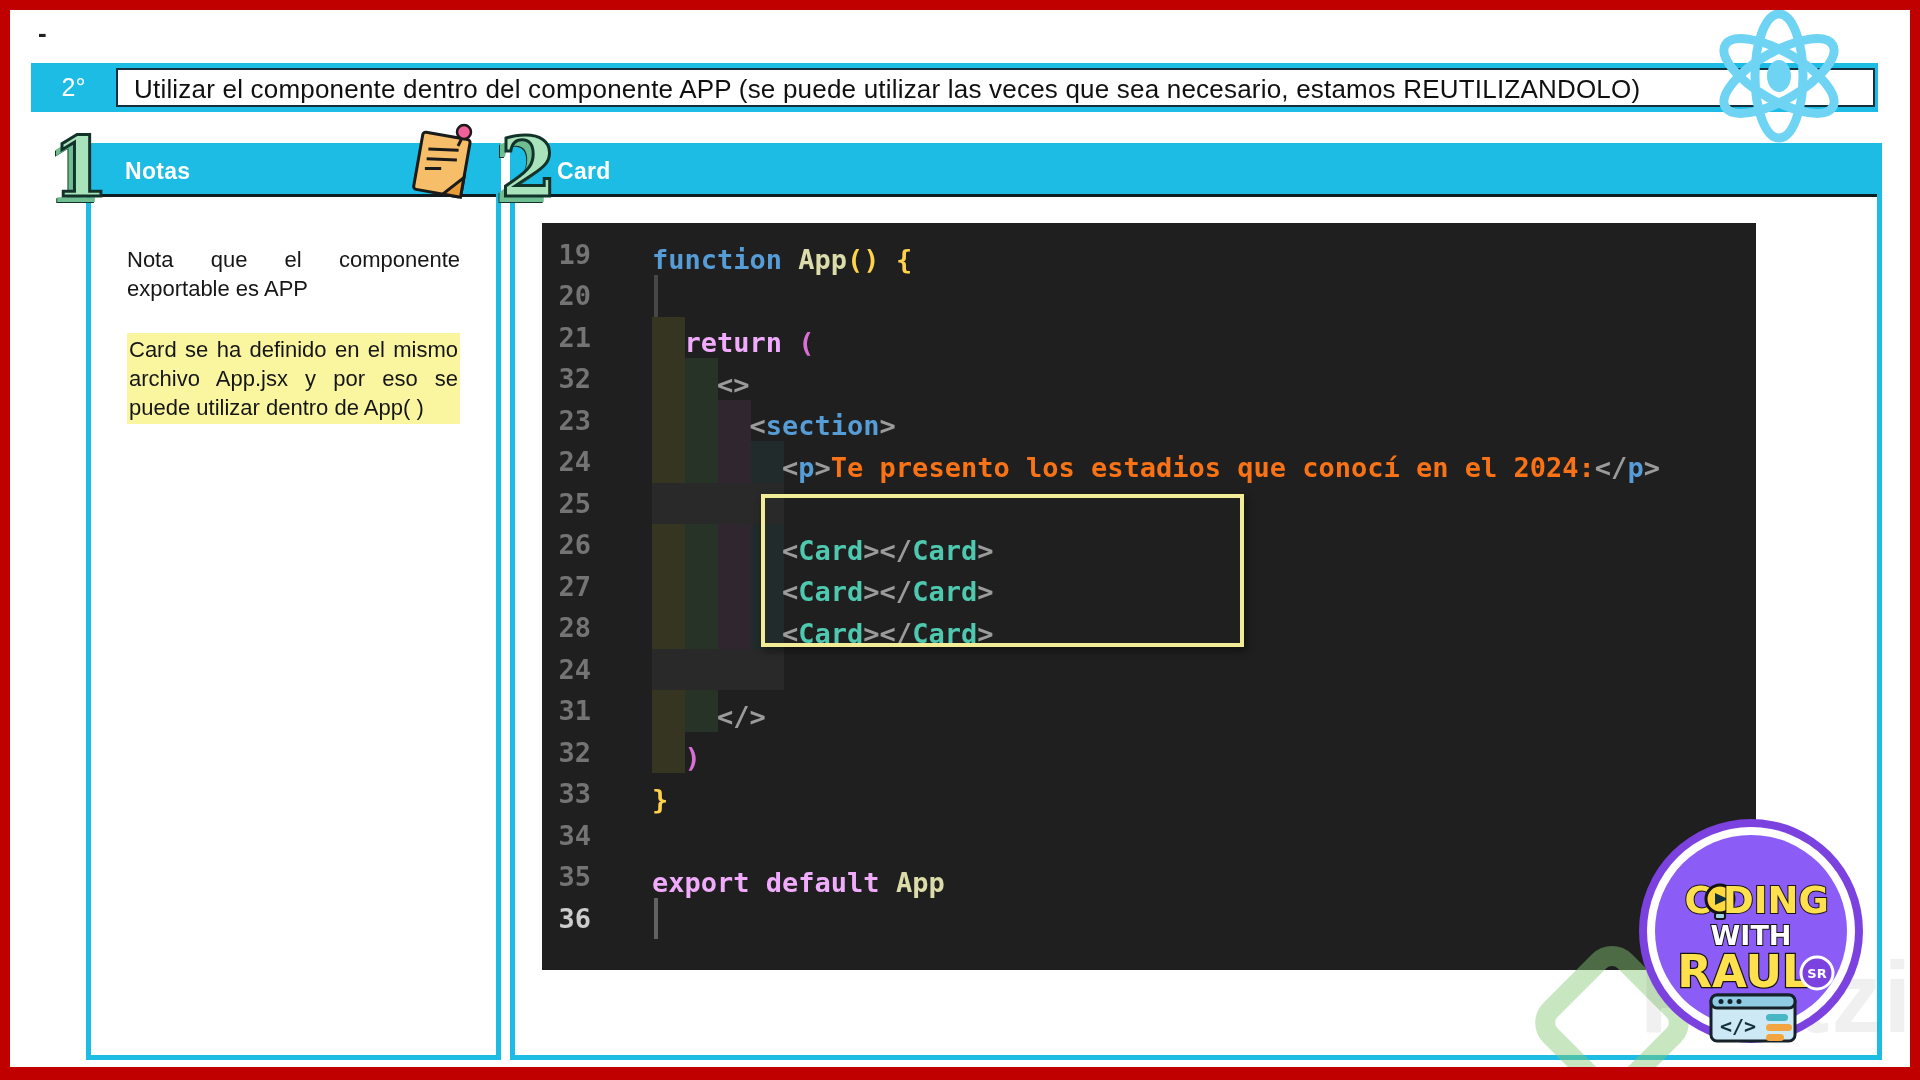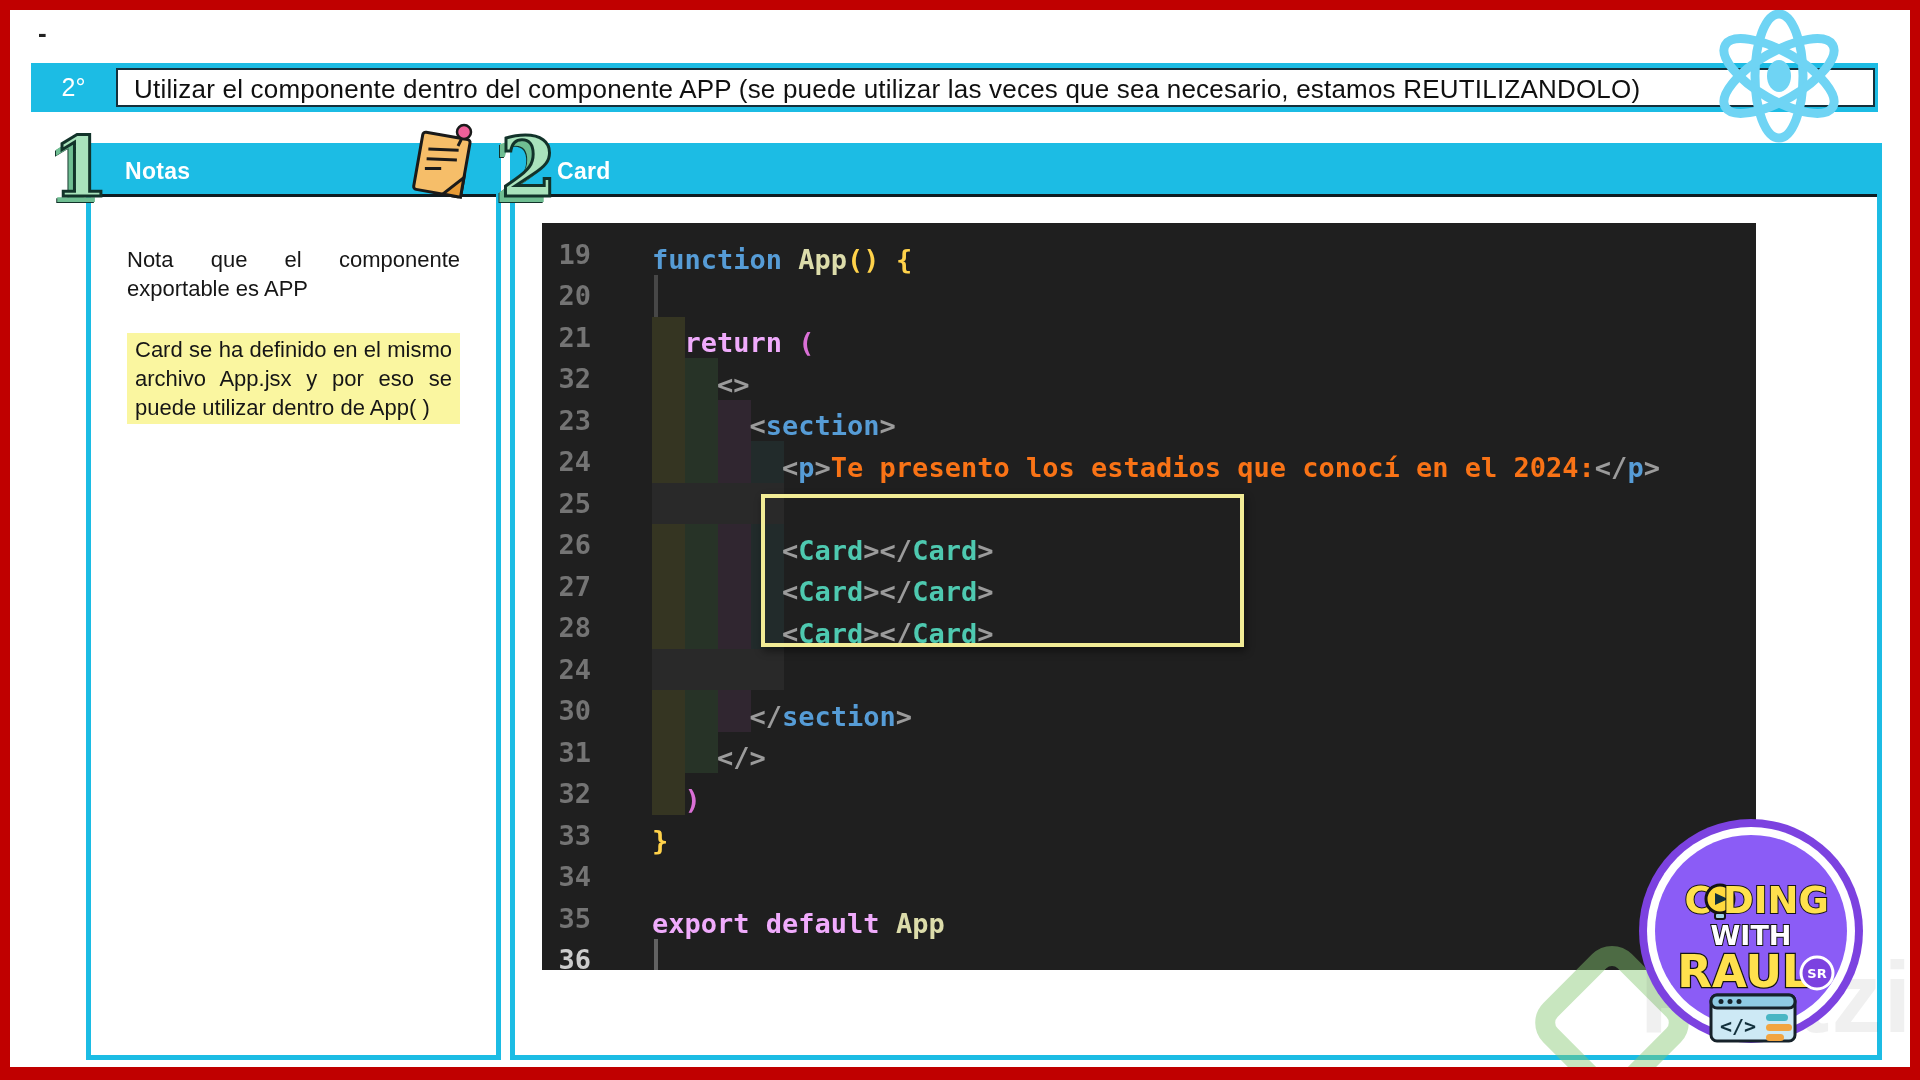--- a/index.html
+++ b/index.html
@@ -27,21 +27,21 @@
   .pheader .ptitle{color:#fff;font-weight:bold;font-size:23px;padding-left:34px;letter-spacing:.3px;}
   .bignum{position:absolute;z-index:6;font-family:"DejaVu Serif",serif;font-weight:bold;font-size:82px;line-height:1;
           color:#a9e3bc;-webkit-text-stroke:3px #12332a;text-shadow:-6px 6px 0 #6fbe92, -7px 7px 0 #12332a;}
   .bignum.n1{left:52px;top:126px;}
   .bignum.n2{left:500px;top:126px;}
   .memo{position:absolute;left:406px;top:122px;z-index:6;}
 
   
   .nbody{padding:48px 36px 0 36px;font-size:22px;color:#161616;line-height:1.32;}
   .nbody p{margin:0 0 30px 0;text-align:justify;}
-  .nbody p.hl{background:var(--hl-yellow);padding:2px 8px;}
+  .nbody p.hl{background:var(--hl-yellow);padding:2px 2px;}
 
   
   .editor{position:absolute;left:27px;top:75px;width:1214px;height:747px;background:#1f1f1f;overflow:hidden;}
   .rows{position:absolute;left:0;top:-31px;right:0;}
   .cl{display:flex;height:41.5px;align-items:center;font-family:"DejaVu Sans Mono","Liberation Mono",monospace;
       font-size:27px;font-weight:600;white-space:pre;}
   .ln{width:49px;flex-shrink:0;text-align:right;color:#747474;font-weight:600;}
   .cl.active .ln{color:#cccccc;}
   .cw{position:relative;flex:1;margin-left:61px;height:100%;display:flex;align-items:flex-end;}
   .cw i{position:absolute;top:0;bottom:0;width:33px;}
@@ -107,21 +107,20 @@
           <div class="cl"><span class="ln">20</span><div class="cw"><i class="gw" style="left: 2px;"></i><span class="codeline"></span></div></div>
           <div class="cl"><span class="ln">21</span><div class="cw"><i class="g1" style="left: 0px;"></i><span class="codeline"><span class="tx">  </span><span class="ctl">return</span><span class="tx"> </span><span class="b2">(</span></span></div></div>
           <div class="cl"><span class="ln">32</span><div class="cw"><i class="g1" style="left: 0px;"></i><i class="g2" style="left: 33px;"></i><span class="codeline"><span class="tx">    </span><span class="pn">&lt;&gt;</span></span></div></div>
           <div class="cl"><span class="ln">23</span><div class="cw"><i class="g1" style="left: 0px;"></i><i class="g2" style="left: 33px;"></i><i class="g3" style="left: 66px;"></i><span class="codeline"><span class="tx">      </span><span class="pn">&lt;</span><span class="tag">section</span><span class="pn">&gt;</span></span></div></div>
           <div class="cl"><span class="ln">24</span><div class="cw"><i class="g1" style="left: 0px;"></i><i class="g2" style="left: 33px;"></i><i class="g3" style="left: 66px;"></i><i class="g4" style="left: 99px;"></i><span class="codeline"><span class="tx">        </span><span class="pn">&lt;</span><span class="tag">p</span><span class="pn">&gt;</span><span class="tx">Te presento los estadios que conocí en el 2024:</span><span class="pn">&lt;/</span><span class="tag">p</span><span class="pn">&gt;</span></span></div></div>
           <div class="cl"><span class="ln">25</span><div class="cw"><i class="ge" style="left: 0px;"></i><i class="ge" style="left: 33px;"></i><i class="ge" style="left: 66px;"></i><i class="ge" style="left: 99px;"></i><span class="codeline"></span></div></div>
           <div class="cl"><span class="ln">26</span><div class="cw"><i class="g1" style="left: 0px;"></i><i class="g2" style="left: 33px;"></i><i class="g3" style="left: 66px;"></i><i class="g4" style="left: 99px;"></i><span class="codeline"><span class="tx">        </span><span class="pn">&lt;</span><span class="cmp">Card</span><span class="pn">&gt;&lt;/</span><span class="cmp">Card</span><span class="pn">&gt;</span></span></div></div>
           <div class="cl"><span class="ln">27</span><div class="cw"><i class="g1" style="left: 0px;"></i><i class="g2" style="left: 33px;"></i><i class="g3" style="left: 66px;"></i><i class="g4" style="left: 99px;"></i><span class="codeline"><span class="tx">        </span><span class="pn">&lt;</span><span class="cmp">Card</span><span class="pn">&gt;&lt;/</span><span class="cmp">Card</span><span class="pn">&gt;</span></span></div></div>
           <div class="cl"><span class="ln">28</span><div class="cw"><i class="g1" style="left: 0px;"></i><i class="g2" style="left: 33px;"></i><i class="g3" style="left: 66px;"></i><i class="g4" style="left: 99px;"></i><span class="codeline"><span class="tx">        </span><span class="pn">&lt;</span><span class="cmp">Card</span><span class="pn">&gt;&lt;/</span><span class="cmp">Card</span><span class="pn">&gt;</span></span></div></div>
           <div class="cl"><span class="ln">24</span><div class="cw"><i class="ge" style="left: 0px;"></i><i class="ge" style="left: 33px;"></i><i class="ge" style="left: 66px;"></i><i class="ge" style="left: 99px;"></i><span class="codeline"></span></div></div>
-          <div class="cl"><span class="ln">30</span><div class="cw"><i class="g1" style="left: 0px;"></i><i class="g2" style="left: 33px;"></i><i class="g3" style="left: 66px;"></i><span class="codeline"><span class="tx">      </span><span class="pn">&lt;/</span><span class="tag">section</span><span class="pn">&gt;</span></span></div></div>
           <div class="cl"><span class="ln">31</span><div class="cw"><i class="g1" style="left: 0px;"></i><i class="g2" style="left: 33px;"></i><span class="codeline"><span class="tx">    </span><span class="pn">&lt;/&gt;</span></span></div></div>
           <div class="cl"><span class="ln">32</span><div class="cw"><i class="g1" style="left: 0px;"></i><span class="codeline"><span class="tx">  </span><span class="b2">)</span></span></div></div>
           <div class="cl"><span class="ln">33</span><div class="cw"><span class="codeline"><span class="b1">}</span></span></div></div>
           <div class="cl"><span class="ln">34</span><div class="cw"><span class="codeline"></span></div></div>
           <div class="cl"><span class="ln">35</span><div class="cw"><span class="codeline"><span class="ctl">export</span><span class="tx"> </span><span class="ctl">default</span><span class="tx"> </span><span class="fn">App</span></span></div></div>
           <div class="cl active"><span class="ln">36</span><div class="cw"><i class="gw2" style="left: 2px;"></i><span class="codeline"></span></div></div>
         </div>
       <div class="hlbox"></div>
     </div>
   </div>

